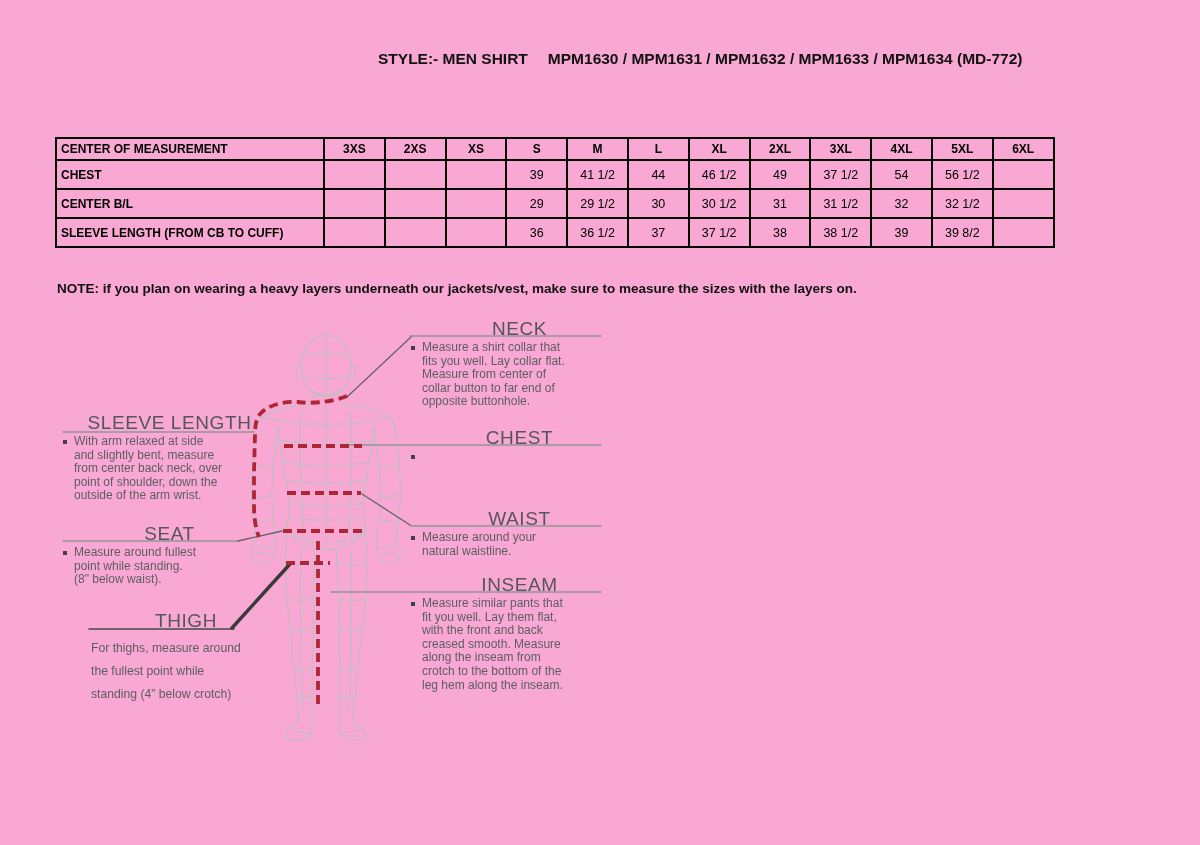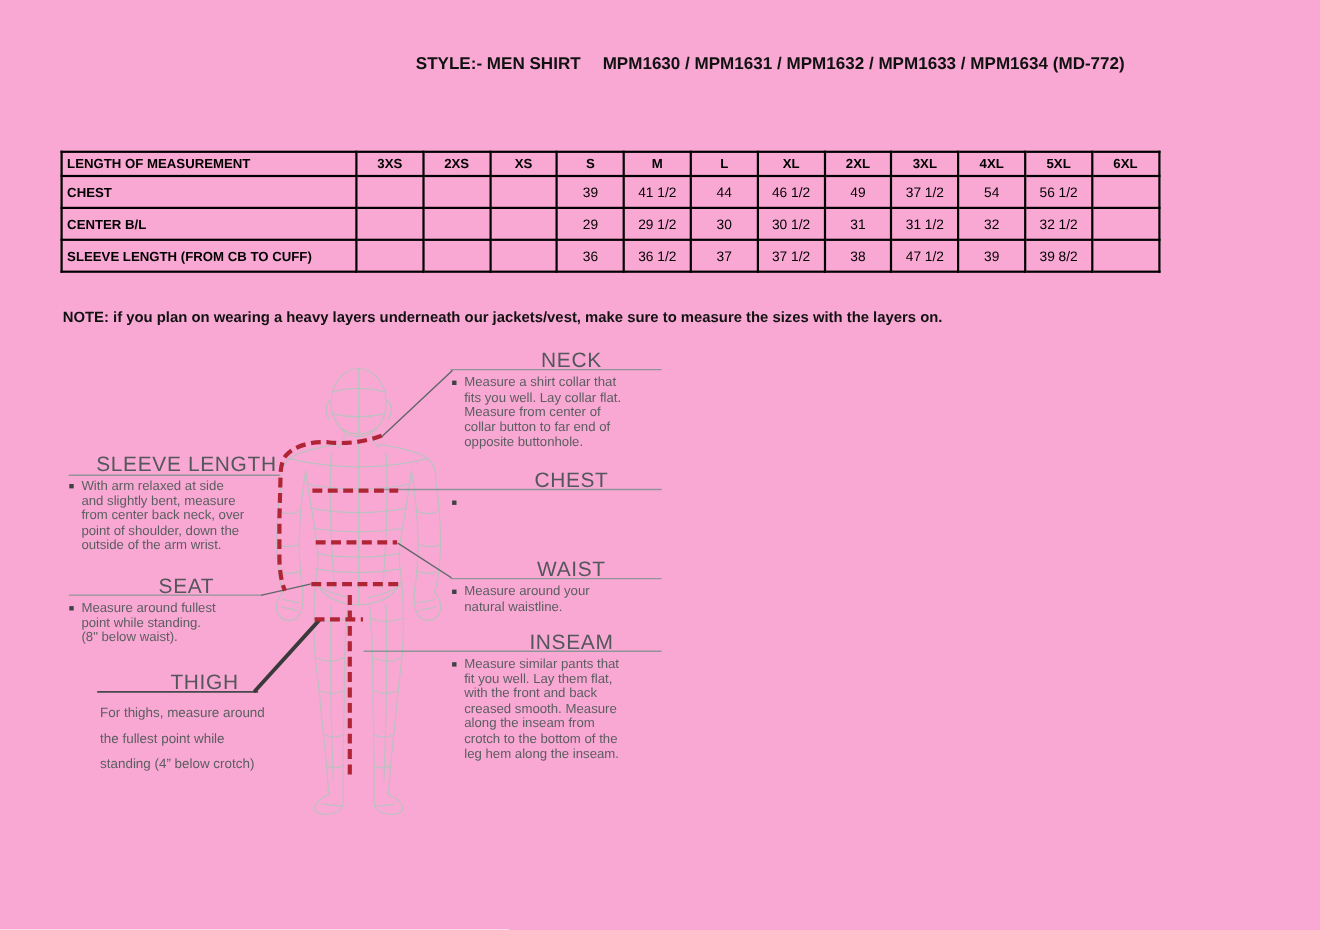--- a/index.html
+++ b/index.html
@@ -74,21 +74,21 @@
           <col style="width: 60.8px;">
           <col style="width: 60.8px;">
           <col style="width: 60.8px;">
           <col style="width: 60.8px;">
           <col style="width: 60.8px;">
           <col style="width: 60.8px;">
           <col style="width: 60.8px;">
         </colgroup>
       <thead>
           <tr id="size-header-row">
-            <th>LENGTH OF MEASUREMENT</th>
+            <th>CENTER OF MEASUREMENT</th>
             <th>3XS</th>
             <th>2XS</th>
             <th>XS</th>
             <th>S</th>
             <th>M</th>
             <th>L</th>
             <th>XL</th>
             <th>2XL</th>
             <th>3XL</th>
             <th>4XL</th>
@@ -130,21 +130,21 @@
           <tr>
             <td class="rowlabel">SLEEVE LENGTH (FROM CB TO CUFF)</td>
             <td></td>
             <td></td>
             <td></td>
             <td>36</td>
             <td>36 1/2</td>
             <td>37</td>
             <td>37 1/2</td>
             <td>38</td>
-            <td>47 1/2</td>
+            <td>38 1/2</td>
             <td>39</td>
             <td>39 8/2</td>
             <td></td>
           </tr>
         </tbody>
     </table>
   </div>
 
   <div class="note">NOTE: if you plan on wearing a heavy layers underneath our jackets/vest, make sure to measure the sizes with the layers on.</div>
 

